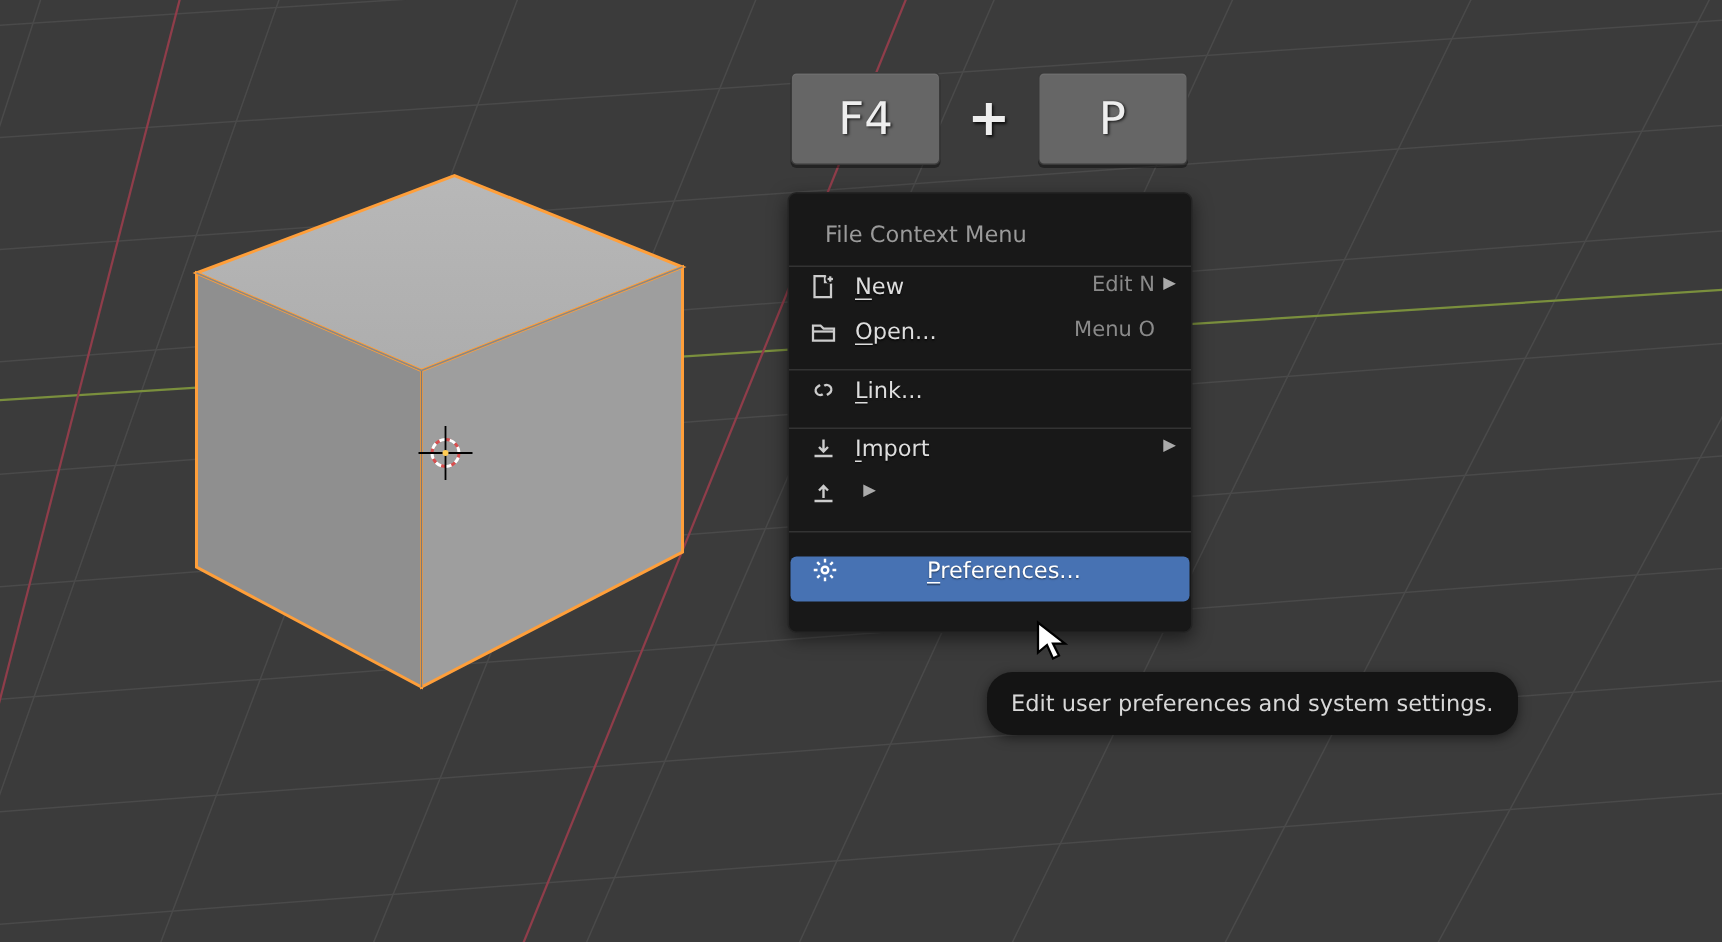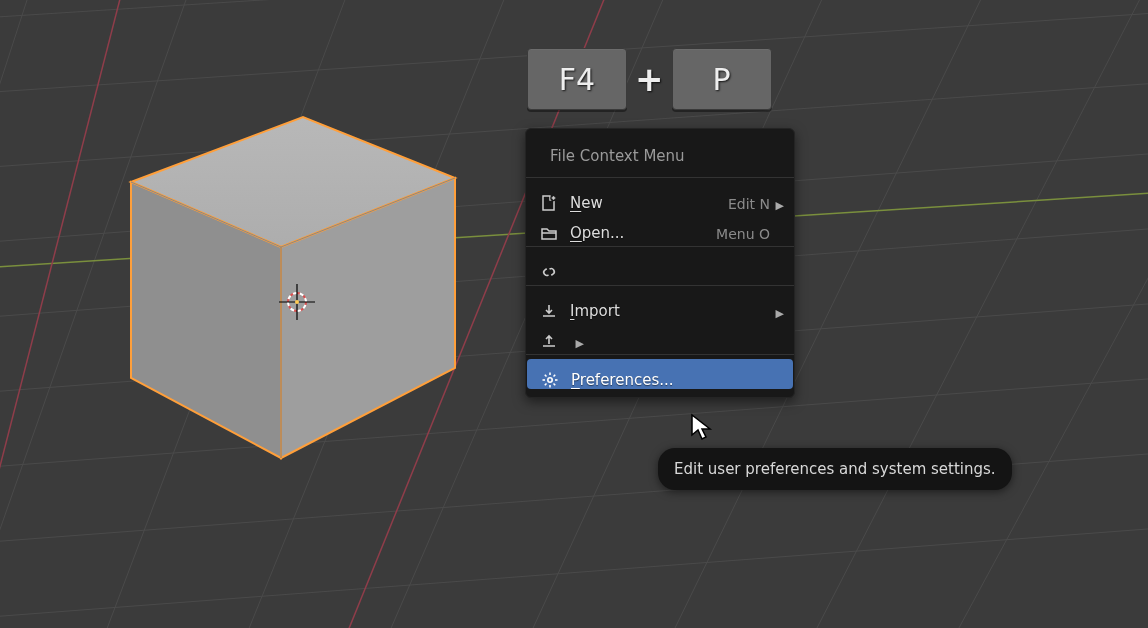--- a/index.html
+++ b/index.html
@@ -22,21 +22,21 @@
     top: 0; left: 0;
   }
 
   
   .keycap-row {
     position: absolute;
     top: 48px;
     left: 527px;
     display: flex;
     align-items: center;
-    gap: 8px;
+    gap: 18px;
   }
   .keycap {
     background: #666;
     border: 1px solid #3a3a3a;
     border-radius: 4px;
     color: #eee;
     height: 60px;
     min-width: 70px;
     font-size: 30px;
     font-weight: 500;
@@ -71,32 +71,33 @@
     font-size: 15px;
     padding: 14px 14px 8px 24px;
   }
   .menu-sep {
     height: 1px;
     background: #333;
     margin: 4px 0;
   }
   .menu-item {
     display: flex;
-    align-items: flex-end;
+    align-items: flex-start;
     height: 30px;
     padding: 0 10px 0 14px;
     color: #ddd;
     font-size: 15px;
     cursor: default;
   }
   .menu-item.highlight {
     background: #4772b3;
     color: #fff;
-    margin: 4px 1px;
+    margin: 16px 1px;
     border-radius: 4px;
+    gap: 47px;
   }
   .menu-icon {
     width: 18px;
     height: 18px;
     display: flex;
     align-items: center;
     justify-content: center;
     margin-right: 12px;
     color: #ccc;
   }
@@ -248,20 +249,21 @@
     </div>
 
     <div class="menu-sep"></div>
 
     <div class="menu-item">
       <span class="menu-icon">
         <svg width="18" height="18" viewBox="0 0 18 18">
             <path d="M7 11a3 3 0 0 1 0-6h2M11 7a3 3 0 0 1 0 6H9" fill="none" stroke="currentColor" stroke-width="1.6" transform="rotate(-35 9 9)"></path>
           </svg>
       </span>
+      <span class="menu-label"><u>L</u>ink...</span>
       <span class="menu-shortcut"></span>
       <span class="menu-arrow"></span>
     </div>
 
 
     <div class="menu-sep"></div>
 
     <div class="menu-item">
       <span class="menu-icon">
         <svg width="18" height="18" viewBox="0 0 18 18">

